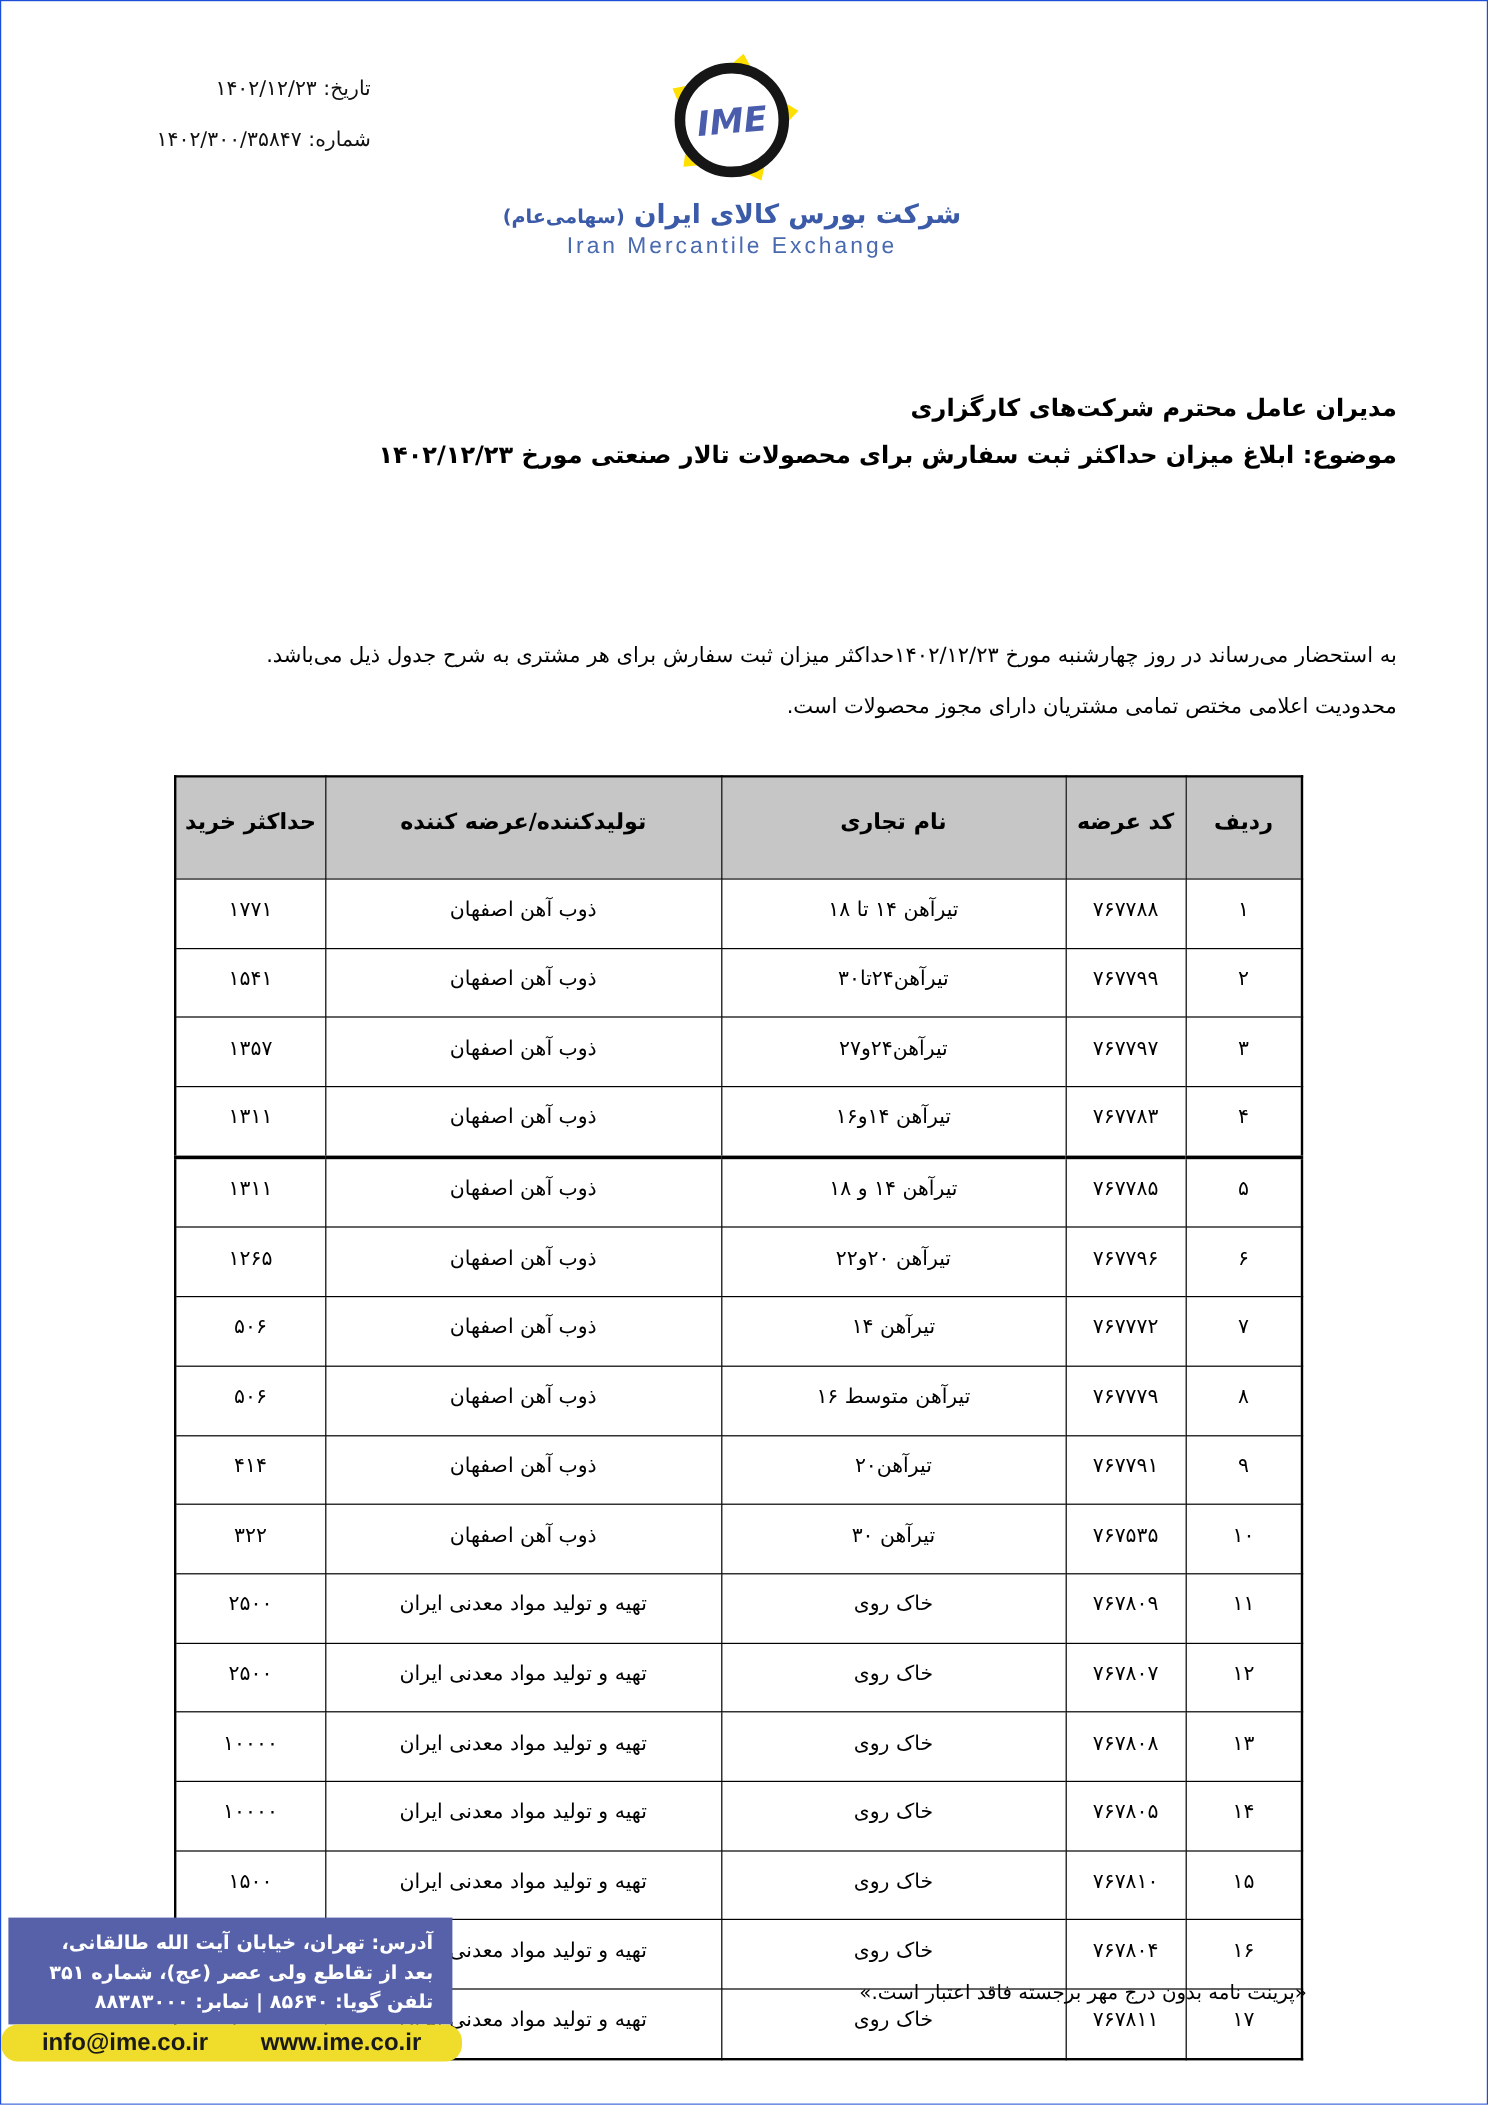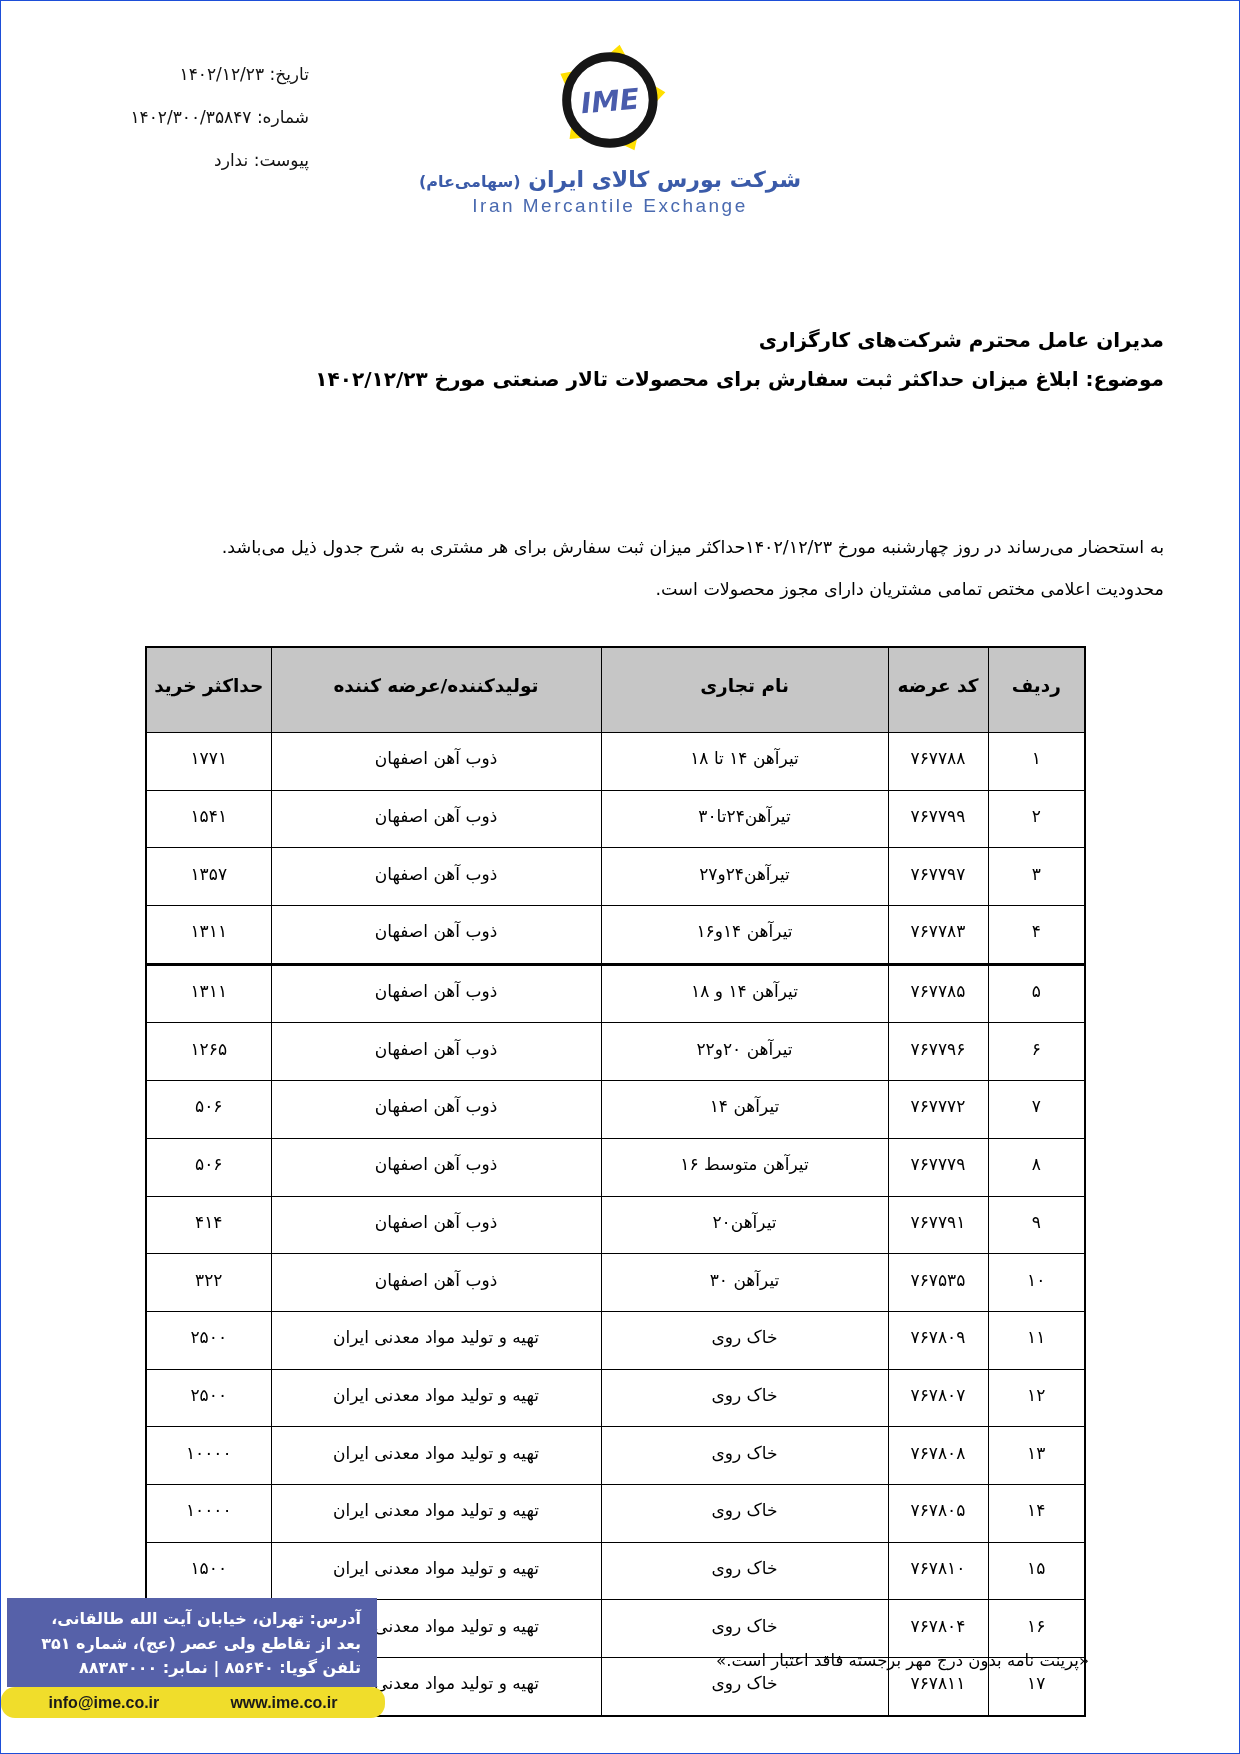--- a/index.html
+++ b/index.html
@@ -53,42 +53,38 @@
   .footer-address{
     position:absolute;top:1597px;left:6px;width:370px;height:89px;
     box-sizing:border-box;padding:9px 16px 0 10px;
     background:#5661a9;color:#fff;font-weight:bold;
     font-size:16px;line-height:24.5px;text-align:right;
   }
   .footer-web{
     position:absolute;top:1686px;left:0;width:384px;height:31px;
     background:#f0dd2b;direction:ltr;
     display:flex;align-items:center;justify-content:space-around;
-    font-family:"Liberation Sans",sans-serif;font-weight:bold;font-size:16px;color:#1a1a1a;
+    font-family:"Liberation Sans",sans-serif;font-weight:bold;font-size:20px;color:#1a1a1a;
     padding:0 12px;box-sizing:border-box;border-radius:14px;
   }
   .footer-web a{color:#1a1a1a;text-decoration:none;}
 </style>
 </head>
 <body>
 
 <div class="page">
 
   <div class="letter-meta">
     <div class="line">
       <span>تاریخ:</span>
       <span>۱۴۰۲/۱۲/۲۳</span>
     </div>
     <div class="line">
       <span>شماره:</span>
       <span>۱۴۰۲/۳۰۰/۳۵۸۴۷</span>
-    </div>
-    <div class="line">
-      <span>پیوست:</span>
-      <span>ندارد</span>
     </div>
   </div>
 
   <div class="logo-block">
     <span>
       <svg width="118" height="118" viewBox="0 0 120 120" aria-hidden="true">
         <polygon fill="#ffdf00" points="69.9,3.9 86.6,34.3 116.4,52.1 92.7,77.4 85.0,111.2 53.6,96.4 19.0,99.6 23.4,65.2 9.7,33.2 43.8,26.7"></polygon>
         <circle cx="60" cy="60" r="44" fill="#ffffff" stroke="#161616" stroke-width="9"></circle>
         <text x="60" y="71" text-anchor="middle" font-family="DejaVu Sans, sans-serif" font-size="29" font-style="italic" font-weight="bold" fill="#4a5cac" transform="rotate(-5 60 60)">IME</text>
       </svg>

